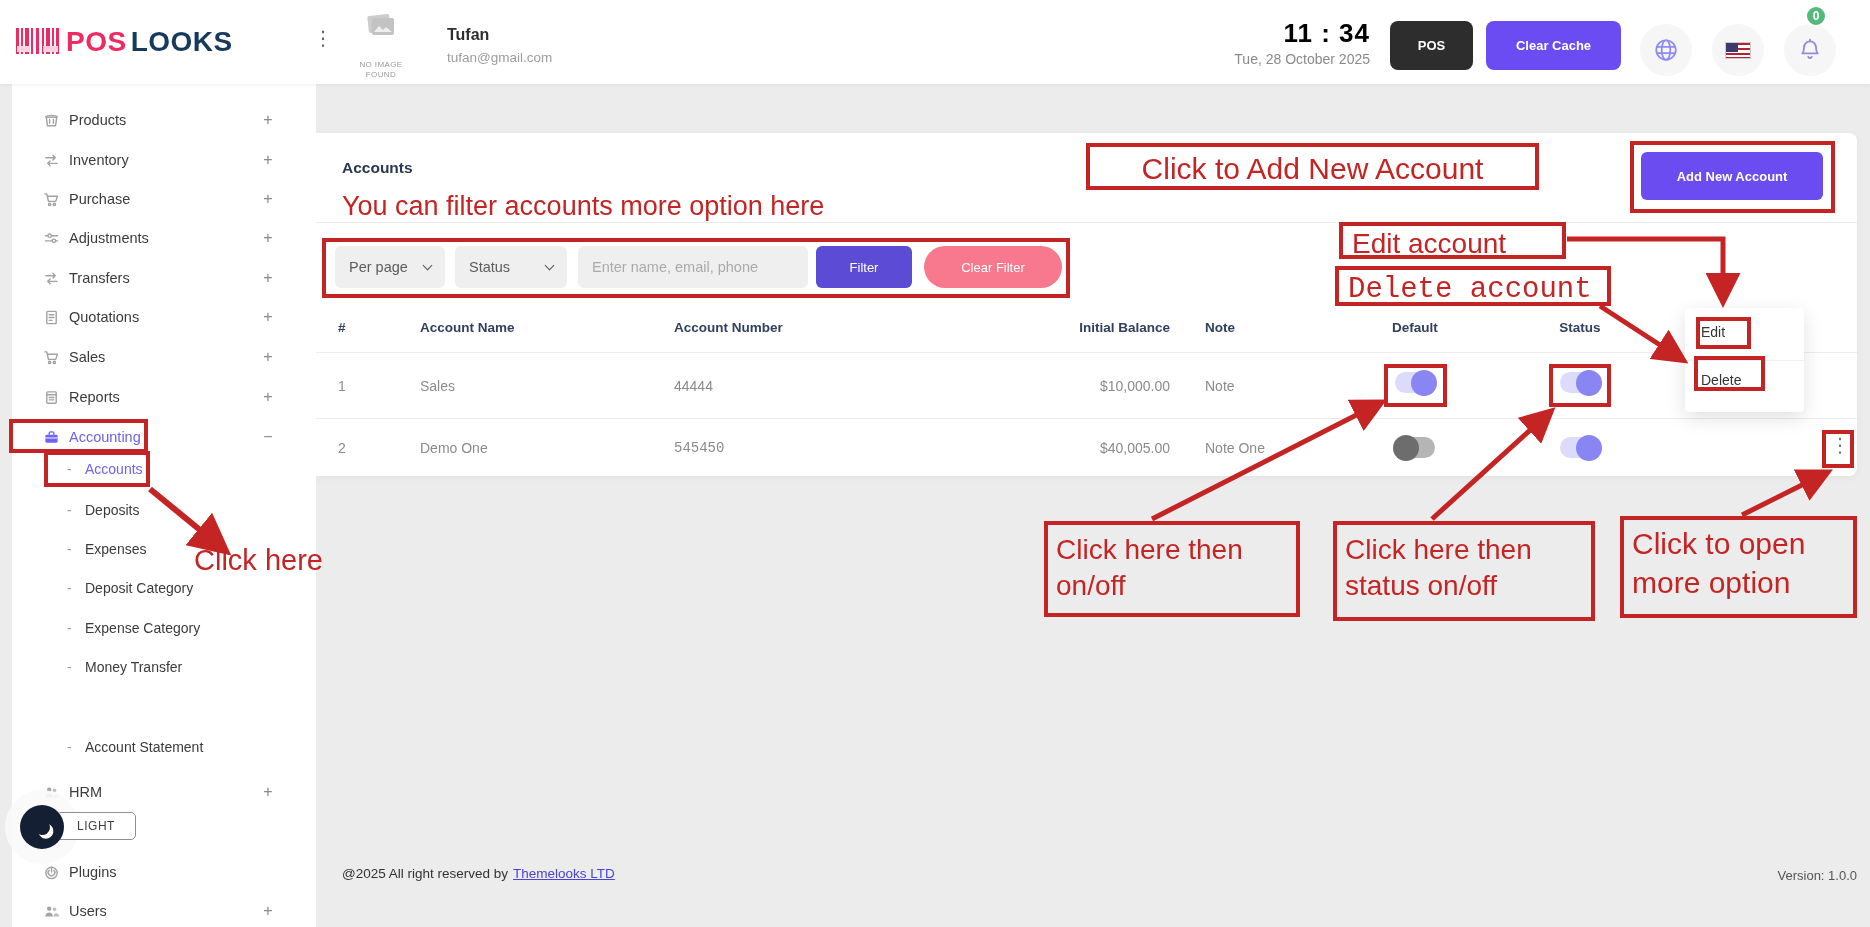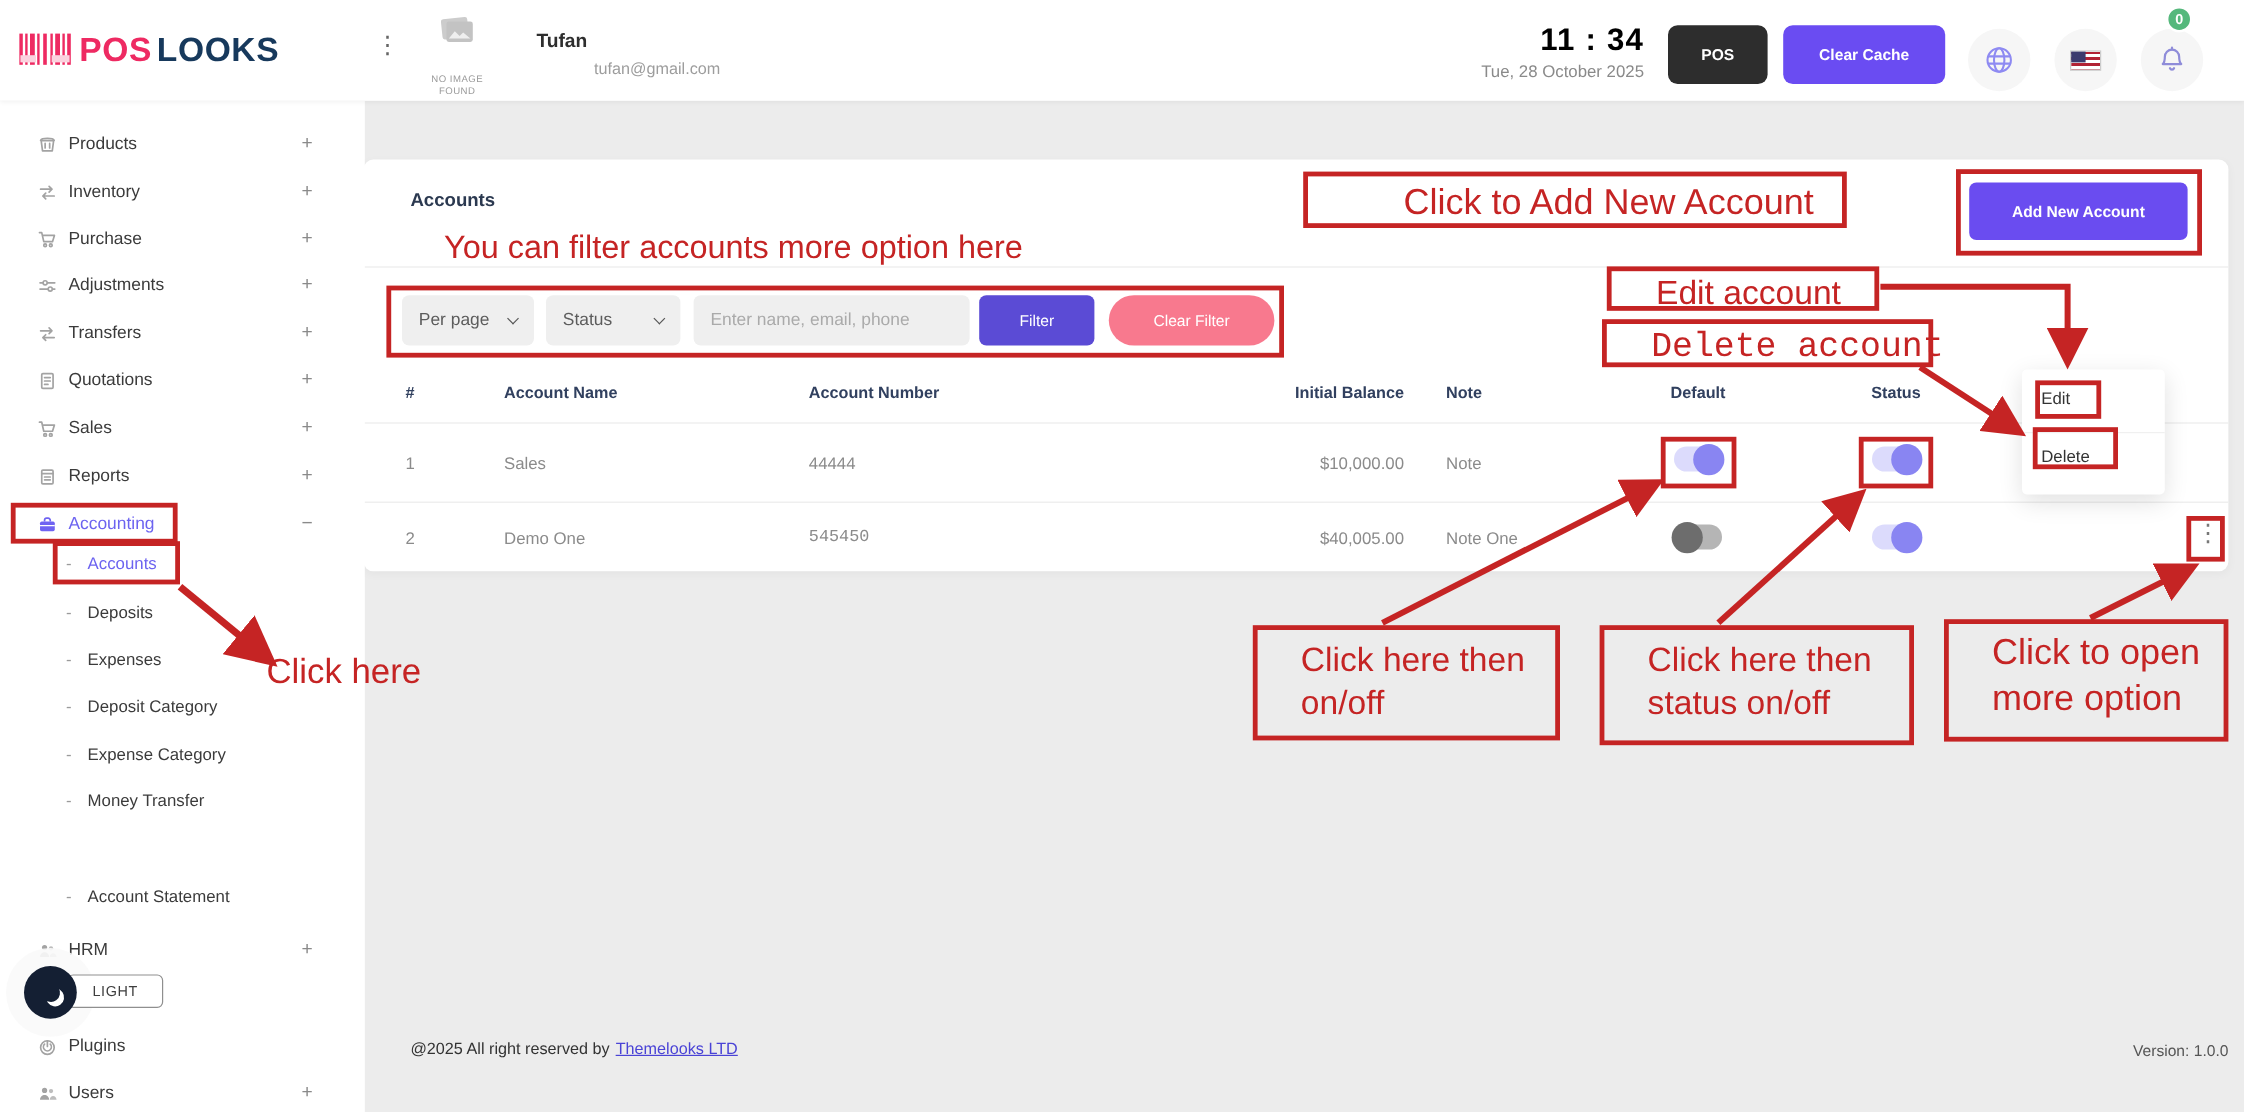--- a/index.html
+++ b/index.html
@@ -9,34 +9,34 @@
 
   
   .topbar{left:0;top:0;width:1870px;height:84px;background:#fff;box-shadow:0 1px 4px rgba(0,0,0,.06);z-index:20;}
   .logo{left:16px;top:22px;height:40px;display:flex;align-items:center;gap:4px;}
   .logo-pos{font-size:28px;font-weight:800;color:#ee2a62;letter-spacing:.5px;}
   .logo-looks{font-size:28px;font-weight:800;color:#17395c;letter-spacing:.5px;}
   .vdots{left:313px;top:28px;font-size:20px;color:#666;line-height:1;}
   .noimg{left:352px;top:14px;width:58px;text-align:center;}
   .noimg-txt{font-size:8px;letter-spacing:.4px;color:#9a9a9a;font-weight:400;line-height:1.3;margin-top:18px;}
   .uname{left:447px;top:26px;font-size:16px;font-weight:700;color:#2e2e2e;}
-  .uemail{left:447px;top:50px;font-size:13.5px;color:#9d9d9d;margin-left:48px;}
+  .uemail{left:447px;top:50px;font-size:13.5px;color:#9d9d9d;}
   .clock{left:1150px;top:18px;width:220px;text-align:right;}
   .clock-time{font-size:26px;font-weight:700;color:#000000;letter-spacing:1px;}
   .clock-date{font-size:14px;color:#8a8a8a;margin-top:2px;}
   .btn{display:flex;align-items:center;justify-content:center;color:#fff;font-weight:700;font-size:13px;border-radius:8px;cursor:pointer;}
   .btn-pos{left:1390px;top:21px;width:83px;height:49px;background:#2d2d2d;}
   .btn-cache{left:1486px;top:21px;width:135px;height:49px;background:#6a4cf2;}
   .iconcircle{width:52px;height:52px;border-radius:50%;background:#f6f6f6;display:flex;align-items:center;justify-content:center;}
   .flag{width:26px;height:17px;position:relative;background:repeating-linear-gradient(#b22234 0 2.4px,#fff 2.4px 4.8px);border:.5px solid #ccc;}
   .flag::after{content:'';position:absolute;left:0;top:0;width:12px;height:9px;background:#3c3b6e;}
   .badge{left:1805px;top:5px;width:22px;height:22px;border-radius:50%;background:#55b87c;border:2px solid #fff;color:#fff;font-size:12px;font-weight:700;display:flex;align-items:center;justify-content:center;z-index:22;}
 
   
-  .sidebar{left:0;top:84px;width:304px;height:843px;background:#fff;z-index:10;text-decoration:underline;}
+  .sidebar{left:12px;top:84px;width:304px;height:843px;background:#fff;z-index:10;text-decoration:underline;}
   .side-item{position:absolute;left:0;width:288px;height:32px;display:flex;align-items:center;cursor:pointer;}
   .sicon{position:absolute;left:30px;width:18px;height:18px;display:flex;align-items:center;justify-content:center;}
   .slabel{position:absolute;left:57px;font-size:14.5px;color:#3b3b3b;}
   .splus{position:absolute;left:246px;width:20px;text-align:center;font-size:16px;color:#8a8a8a;}
   .active-purple{color:#6c63f0 !important;}
   .sub-item{position:absolute;left:0;width:288px;height:30px;display:flex;align-items:center;cursor:pointer;}
   .sub-item .slabel{left:73px;font-size:14px;}
   .sub-item::before{content:'-';position:absolute;left:55px;color:#9a9a9a;font-size:14px;}
   svg.sideico{stroke:#a3a3a3;fill:none;stroke-width:1.5;stroke-linecap:round;stroke-linejoin:round;}
 
@@ -72,21 +72,21 @@
   .row-menu-item{position:absolute;left:16px;font-size:14px;color:#333;cursor:pointer;}
   .row-menu-div{position:absolute;left:0;top:52px;width:119px;height:1px;background:#f0f0f0;}
 
   
   .footer-copy{left:342px;top:866px;font-size:13.5px;color:#333;display:flex;gap:5px;z-index:6;}
   .footer-link{color:#4a43d6;text-decoration:underline;cursor:pointer;}
   .footer-ver{left:1690px;top:868px;width:167px;text-align:right;font-size:13px;color:#555;z-index:6;}
 
   
   .rbox{position:absolute;border:4px solid #c52424;z-index:40;pointer-events:none;}
-  .rtext{position:absolute;color:#c52424;z-index:41;white-space:pre-line;pointer-events:none;line-height:1.3;margin-left:28px;}
+  .rtext{position:absolute;color:#c52424;z-index:41;white-space:pre-line;pointer-events:none;line-height:1.3;}
   #arrows{position:absolute;left:0;top:0;width:1870px;height:927px;z-index:39;pointer-events:none;}
 </style>
 </head>
 <body>
 
 <div id="page">
 
   <div class="abs topbar">
     <div class="abs logo">
       <svg width="46" height="36" viewBox="0 0 46 36">

